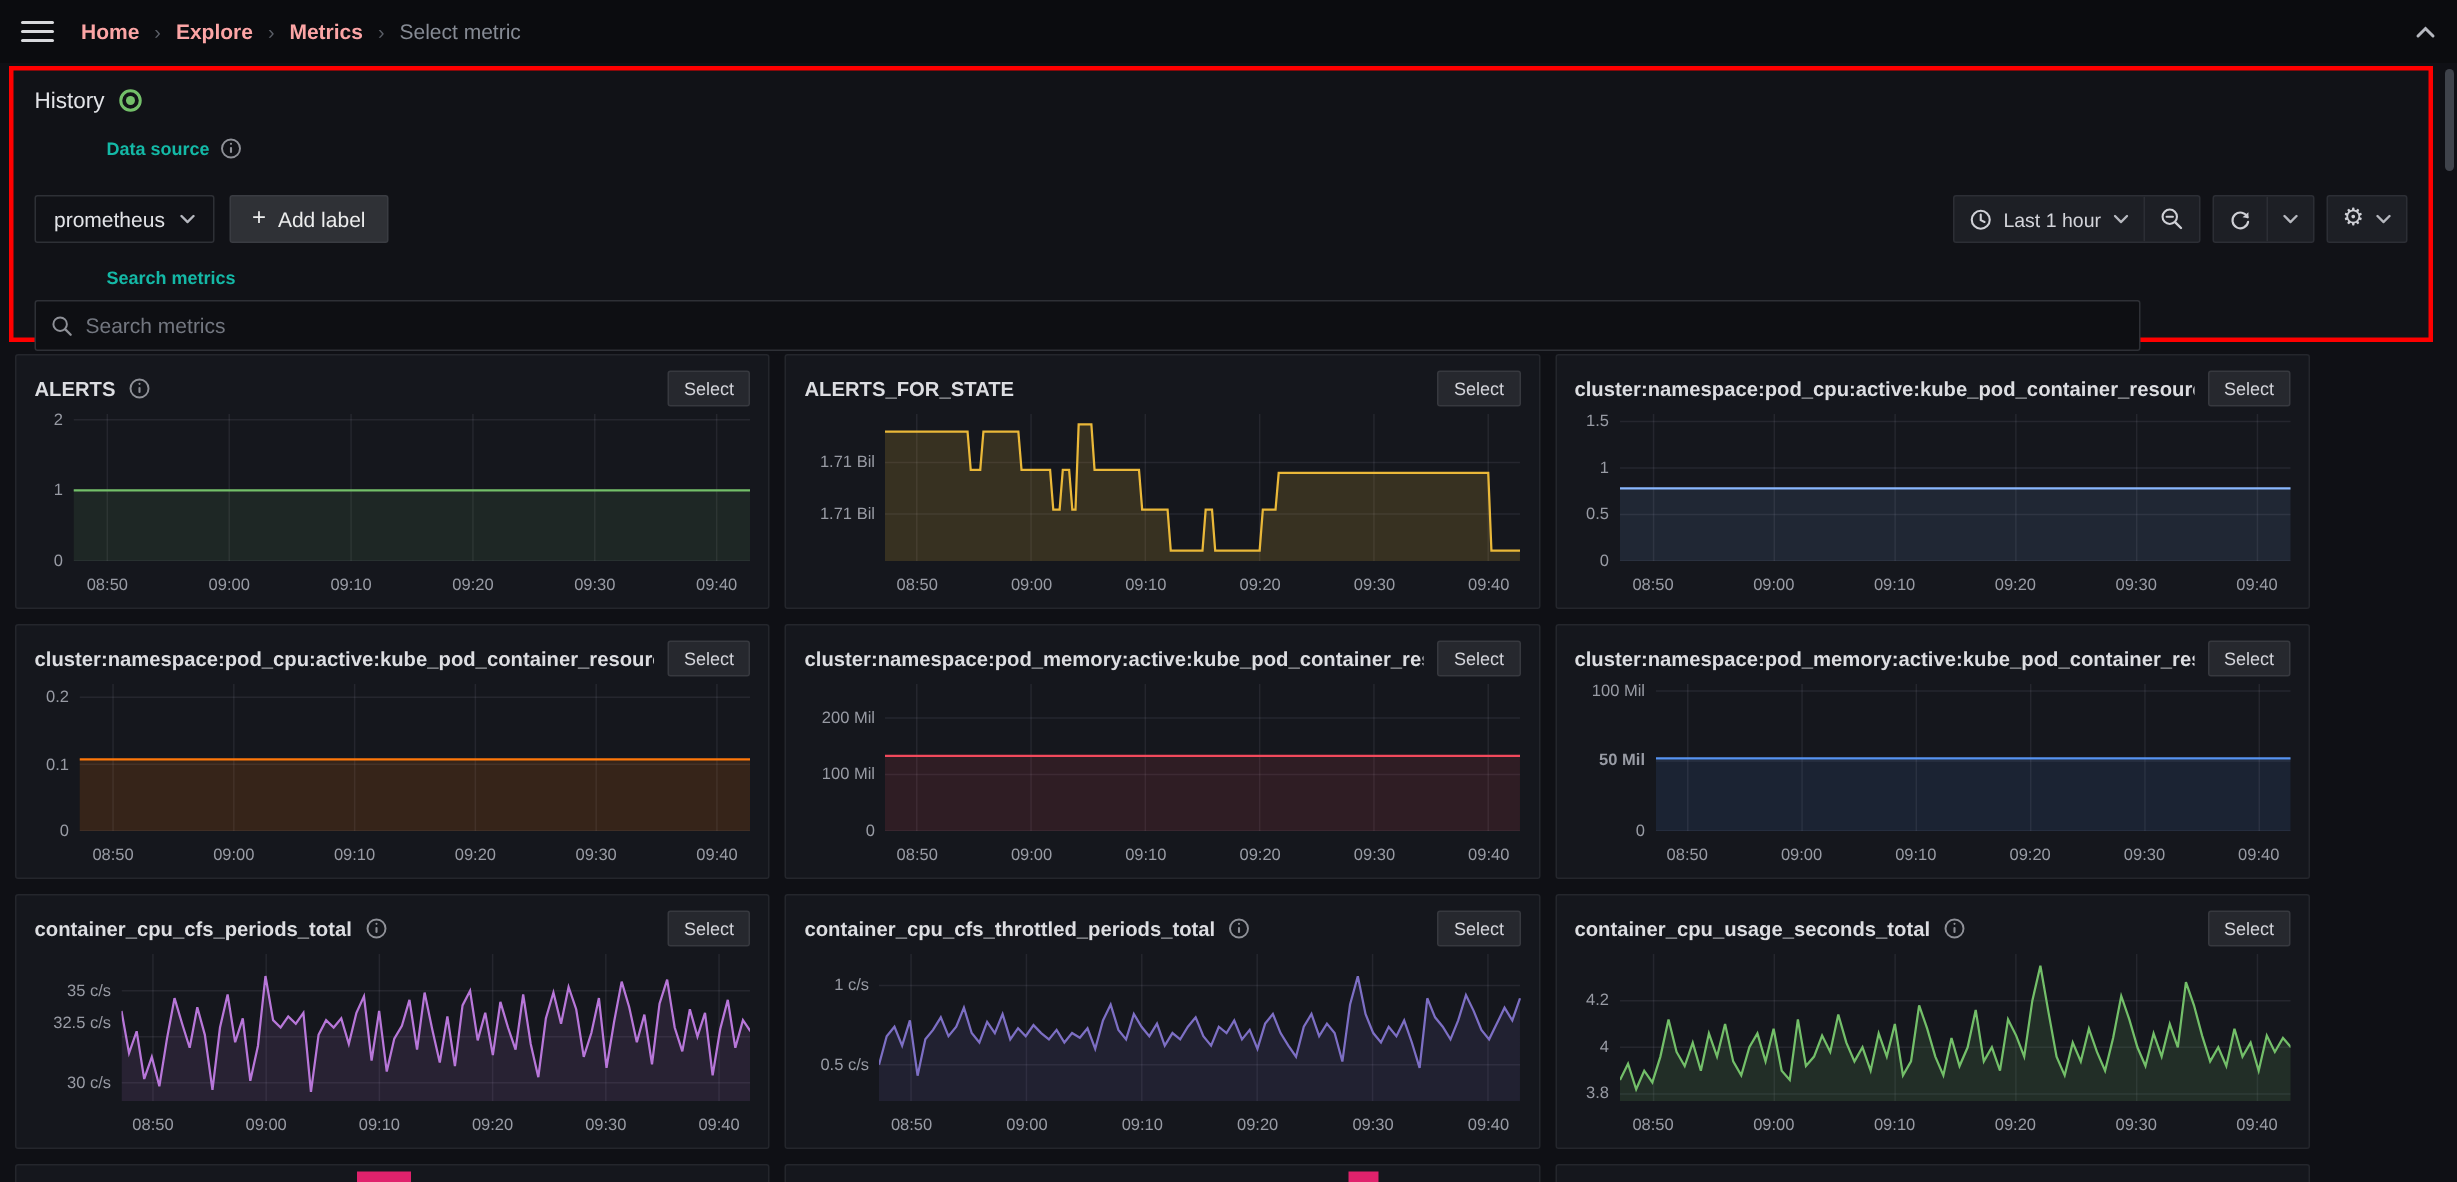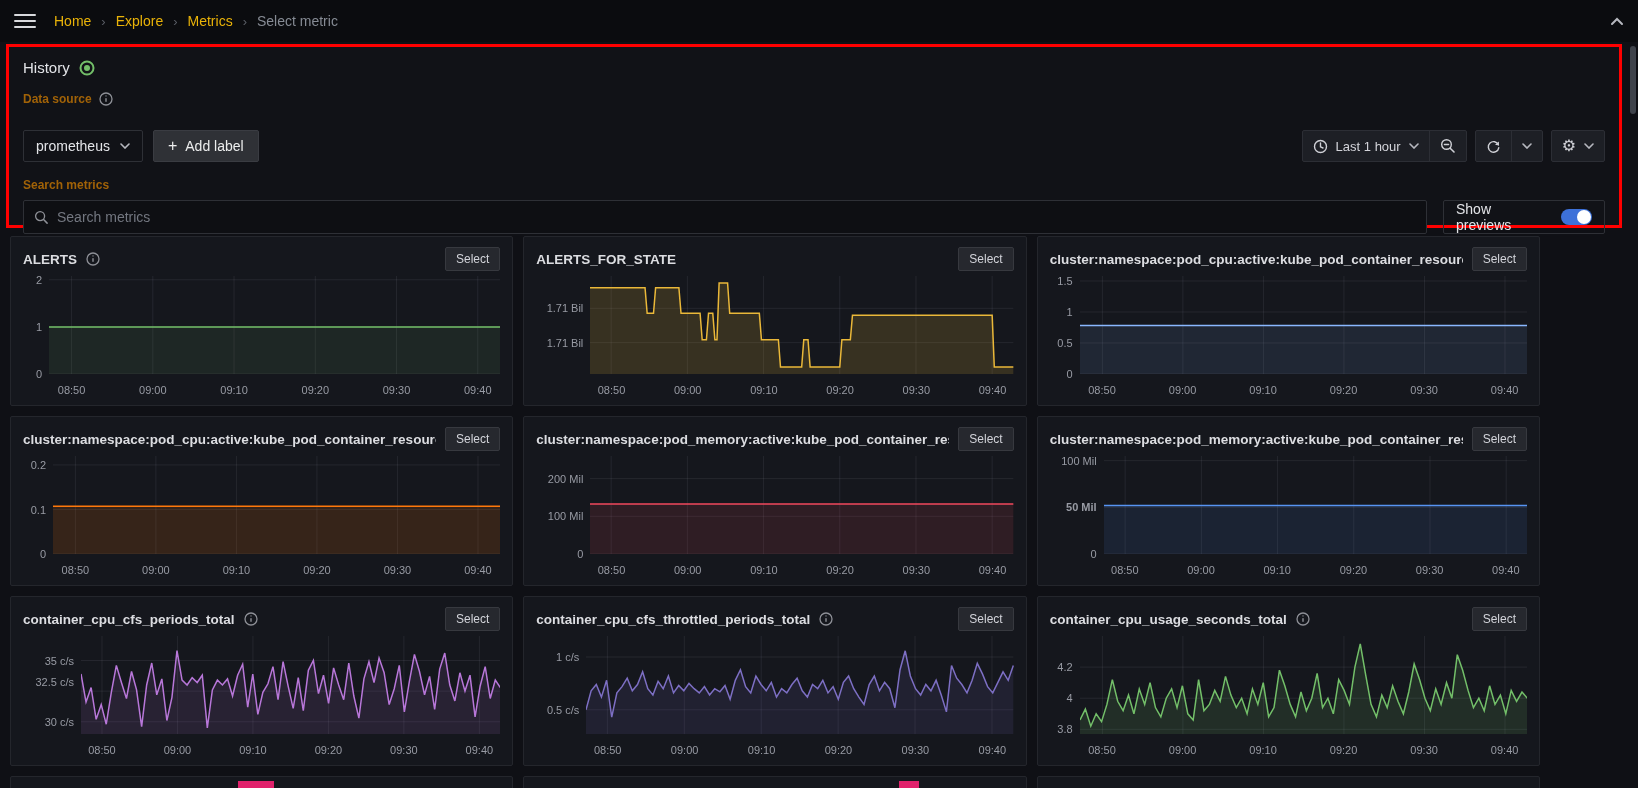--- a/index.html
+++ b/index.html
@@ -11,32 +11,32 @@
     position:relative;
   }
   
   .navbar {
     height:42px; background:#0b0c0f; display:flex; align-items:center;
     padding:0 14px; gap:18px; position:relative;
   }
   .hamburger { width:22px; height:14px; display:flex; flex-direction:column; justify-content:space-between; cursor:pointer; }
   .hamburger span { display:block; height:2px; background:#d8d9dc; border-radius:1px; }
   .breadcrumb { display:flex; align-items:center; gap:10px; font-size:14px; }
-  .crumb { color:#eab308; font-weight:400; cursor:pointer; }
+  .crumb { color:#fca5a5; font-weight:700; cursor:pointer; }
   .crumb.current { color:#868b94; font-weight:400; cursor:default; }
   .crumb-sep { color:#5a5e66; font-size:13px; }
   .nav-collapse { margin-left:auto; cursor:pointer; display:flex; align-items:center; }
   
   .filter-panel {
     position:absolute; left:6px; top:44px; width:1616px; height:184px;
     border:3px solid #ff0000; background:#111217; padding:10px 14px 12px 14px;
   }
-  .history-row { display:flex; align-items:flex-end; gap:9px; margin-top:2px; }
+  .history-row { display:flex; align-items:flex-start; gap:9px; margin-top:2px; }
   .history-label { font-size:15px; font-weight:500; color:#e3e4e8; }
-  .field-label { font-size:12px; font-weight:700; color:#a16207; display:flex; align-items:center; gap:7px; margin-top:16px; }
+  .field-label { font-size:12px; font-weight:700; color:#14b8a6; display:flex; align-items:center; gap:7px; margin-top:16px;margin-left:48px; }
   .controls-row { margin-top:24px; display:flex; align-items:center; }
   .ds-select {
     height:32px; display:flex; align-items:center; gap:10px; padding:0 12px;
     border:1px solid #2e3036; border-radius:2px; background:#111217; font-size:14px; color:#e3e4e8; cursor:pointer;
   }
   .btn-addlabel {
     height:32px; margin-left:10px; display:flex; align-items:center; gap:8px; padding:0 14px;
     background:#2f3136; border:1px solid #3a3c42; border-radius:2px; font-size:14px; font-weight:500; color:#eceded; cursor:pointer;
   }
   .toolbar { margin-left:auto; display:flex; align-items:center; gap:8px; }
@@ -222,26 +222,20 @@
   <div class="search-row">
     <div class="search-box">
       <span class="icon">
         <svg width="15" height="15" viewBox="0 0 16 16">
             <circle cx="6.5" cy="6.5" r="4.8" fill="none" stroke="#8e9097" stroke-width="1.4"></circle>
             <line x1="10.2" y1="10.2" x2="14" y2="14" stroke="#8e9097" stroke-width="1.6" stroke-linecap="round"></line>
           </svg>
       </span>
       <input type="text" placeholder="Search metrics" style="">
     </div>
-    <div class="previews-box">
-      <span>Show previews</span>
-      <span class="toggle">
-          <span class="knob"></span>
-        </span>
-    </div>
   </div>
 </section>
 
 <main class="metrics-grid">
     <article class="metric-card">
     <div class="card-head">
       <span class="metric-title">ALERTS</span>
       <span class="icon">
         <svg width="14" height="14" viewBox="0 0 14 14">
             <circle cx="7" cy="7" r="6" fill="none" stroke="#8e9097" stroke-width="1.3"></circle>

